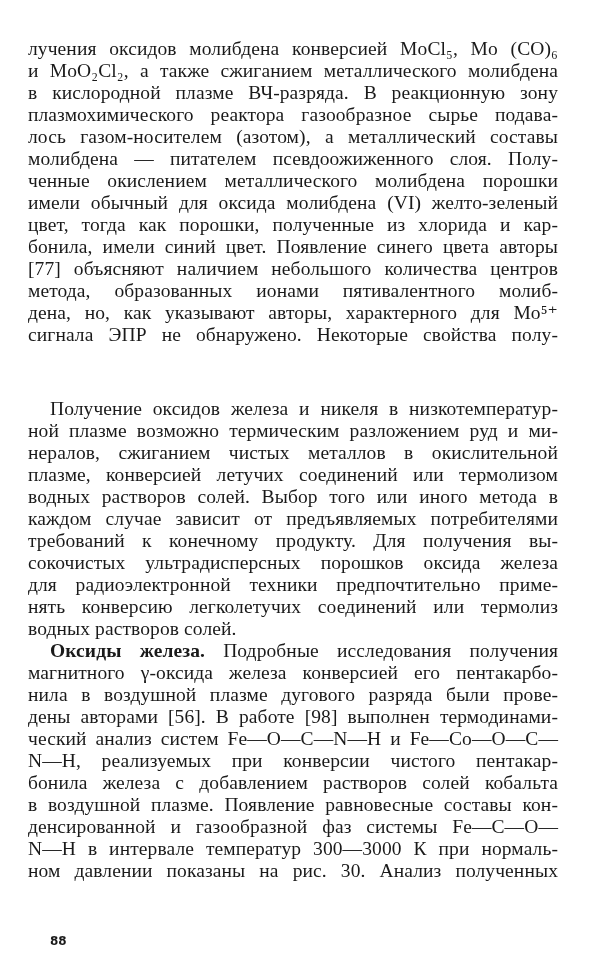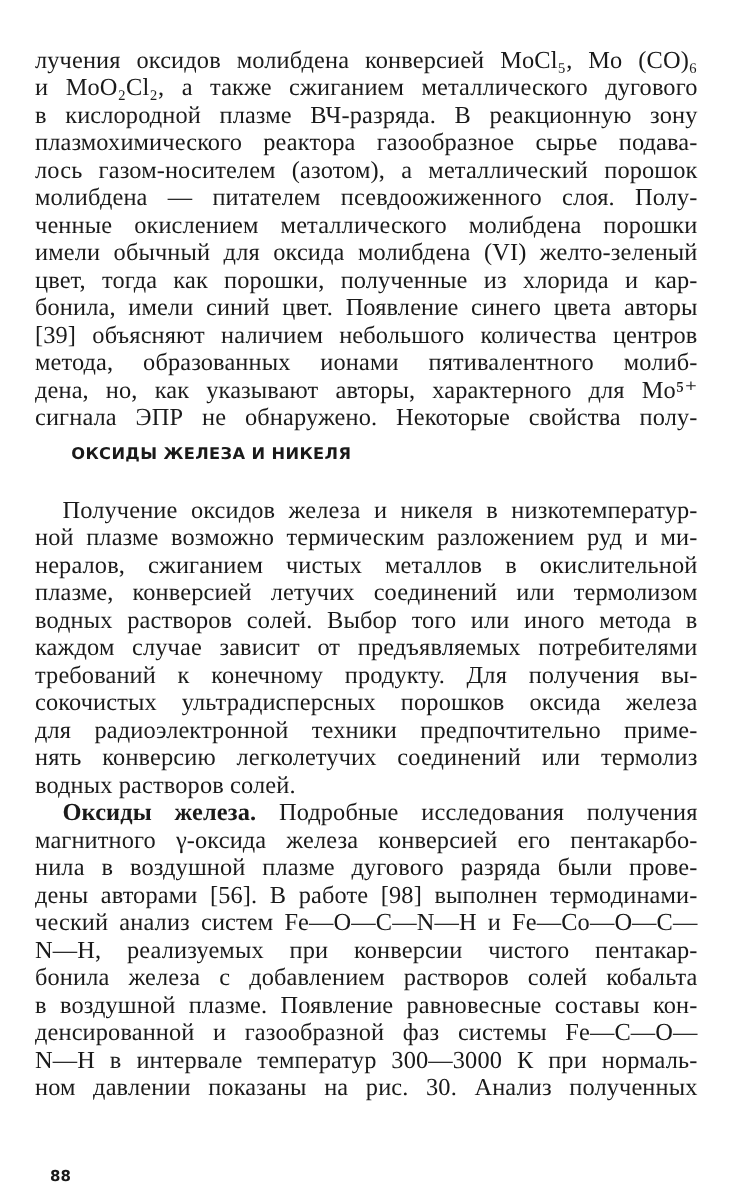--- a/index.html
+++ b/index.html
@@ -48,51 +48,50 @@
       font-weight: bold;
       font-size: 13px;
       letter-spacing: 0.3px;
       white-space: nowrap;
     }
     .run-in {
       font-weight: bold;
     }
     .page-number {
       position: absolute;
-      left: 40px;
+      left: 50px;
       top: 934px;
       font-family: "DejaVu Sans", "Liberation Sans", sans-serif;
       font-weight: bold;
       font-size: 12px;
     }
   </style>
 </head>
 <body>
 
 <div class="page">
 
   <div>
     <div class="line" style="top:38px">лучения оксидов молибдена конверсией MoCl₅, Mo (CO)₆</div>
-    <div class="line" style="top:60px">и MoO₂Cl₂, а также сжиганием металлического дугового</div>
+    <div class="line" style="top:60px">и MoO₂Cl₂, а также сжиганием металлического молибдена</div>
     <div class="line" style="top:82px">в кислородной плазме ВЧ-разряда. В реакционную зону</div>
     <div class="line" style="top:104px">плазмохимического реактора газообразное сырье подава-</div>
-    <div class="line" style="top:126px">лось газом-носителем (азотом), а металлический порошок</div>
+    <div class="line" style="top:126px">лось газом-носителем (азотом), а металлический составы</div>
     <div class="line" style="top:148px">молибдена — питателем псевдоожиженного слоя. Полу-</div>
     <div class="line" style="top:170px">ченные окислением металлического молибдена порошки</div>
     <div class="line" style="top:192px">имели обычный для оксида молибдена (VI) желто-зеленый</div>
     <div class="line" style="top:214px">цвет, тогда как порошки, полученные из хлорида и кар-</div>
     <div class="line" style="top:236px">бонила, имели синий цвет. Появление синего цвета авторы</div>
-    <div class="line" style="top:258px">[39] объясняют наличием небольшого количества центров</div>
+    <div class="line" style="top:258px">[77] объясняют наличием небольшого количества центров</div>
     <div class="line" style="top:280px">метода, образованных ионами пятивалентного молиб-</div>
     <div class="line" style="top:302px">дена, но, как указывают авторы, характерного для Mo⁵⁺</div>
     <div class="line" style="top:324px">сигнала ЭПР не обнаружено. Некоторые свойства полу-</div>
 
   </div>
 
-  <div class="heading">ОКСИДЫ ЖЕЛЕЗА И НИКЕЛЯ</div>
 
   <div>
     <div class="line indent" style="top:398px">Получение оксидов железа и никеля в низкотемператур-</div>
     <div class="line" style="top:420px">ной плазме возможно термическим разложением руд и ми-</div>
     <div class="line" style="top:442px">нералов, сжиганием чистых металлов в окислительной</div>
     <div class="line" style="top:464px">плазме, конверсией летучих соединений или термолизом</div>
     <div class="line" style="top:486px">водных растворов солей. Выбор того или иного метода в</div>
     <div class="line" style="top:508px">каждом случае зависит от предъявляемых потребителями</div>
     <div class="line" style="top:530px">требований к конечному продукту. Для получения вы-</div>
     <div class="line" style="top:552px">сокочистых ультрадисперсных порошков оксида железа</div>

